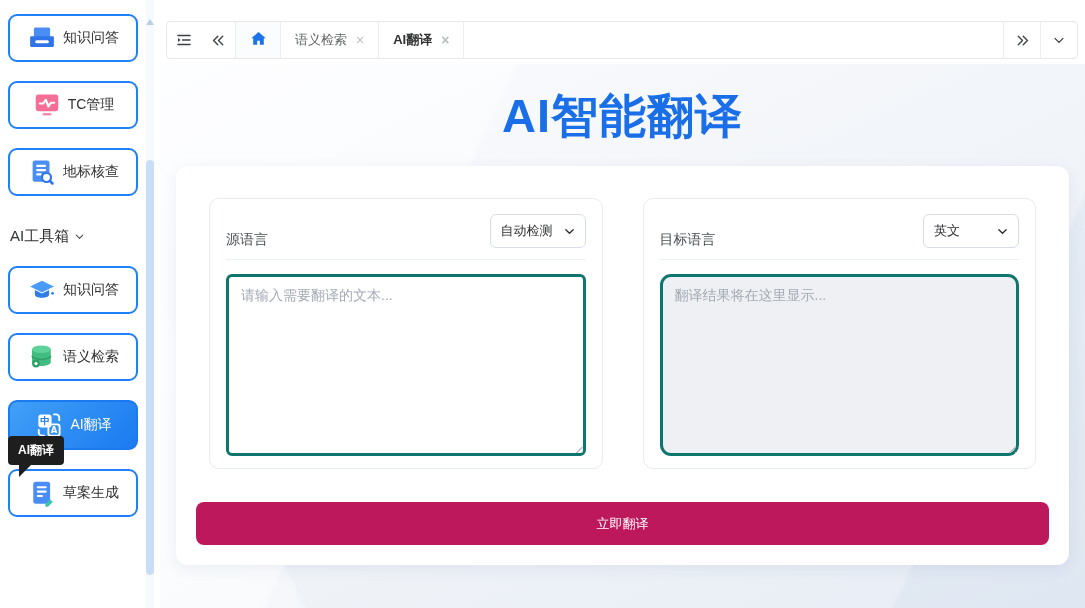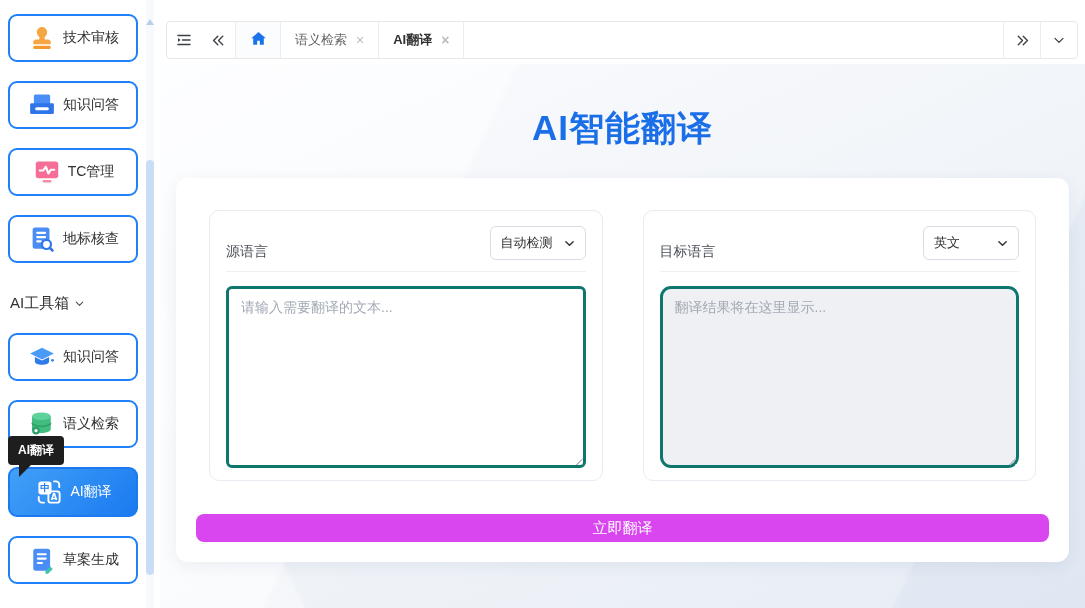--- a/index.html
+++ b/index.html
@@ -45,57 +45,48 @@
   
   .content { flex:1; position:relative; overflow:hidden;
     background:linear-gradient(155deg,#fbfcfe 0%,#f2f5f9 45%,#e7edf5 100%); }
   .content::before { content:""; position:absolute; inset:0; pointer-events:none;
     background:
       linear-gradient(115deg, rgba(255,255,255,.55) 0 30%, rgba(255,255,255,0) 30.6%),
       linear-gradient(295deg, rgba(203,216,234,.28) 0 16%, rgba(203,216,234,0) 16.6%),
       linear-gradient(65deg,  rgba(255,255,255,.35) 0 12%, rgba(255,255,255,0) 12.5%);
   }
   .hero { position:relative; text-align:center; padding-top:30px; }
-  .hero h1 { margin:12px; font-size:35px; line-height:44px; font-weight:800; color:#1a6fe8; letter-spacing:1px; }
+  .hero h1 { margin:0; font-size:47px; line-height:44px; font-weight:800; color:#1a6fe8; letter-spacing:1px; }
   .hero p { margin:16px 0 0; font-size:14px; line-height:20px; color:#303133; }
   .card { position:relative; margin:28px 16px 0; background:#fff; border-radius:12px;
     padding:32px 20px 20px; box-shadow:0 4px 16px rgba(30,60,110,.07); }
   .panels { display:flex; gap:40px; margin:0 13px; }
   .panel { flex:1; position:relative; border:1px solid #e8ebf1; border-radius:10px; padding:14px 16px 12px; background:#fff; }
   .panel-head { display:flex; align-items:center; justify-content:space-between; padding-bottom:10px; border-bottom:1px solid #eef1f4; }
   .plabel { font-size:14px; color:#4a4f57;margin-top:18px; }
   .select { display:flex; align-items:center; justify-content:space-between; width:96px; height:32px;
     border:1px solid #d8dde5; border-radius:6px; padding:16px 10px; font-size:13px; color:#303133; background:#fff; cursor:pointer; }
   .select svg { width:11px; height:11px; flex:none; }
   .panel textarea { display:block; width:100%; height:182px; margin-top:14px; resize:none;
     border:3px solid #0f766e; border-radius:6px; padding:10px 12px; font-size:14px; color:#303133;
     font-family:"Liberation Sans","DejaVu Sans",sans-serif; background:#fff; outline:none; }
   .panel textarea::placeholder { color:#a3aab4; }
   .panel.target textarea { background:#eef0f4;border-radius:11px; }
   .resize-handle { position:absolute; right:19px; bottom:15px; width:9px; height:9px; pointer-events:none;
     background:repeating-linear-gradient(135deg,#b9bec6 0 1.4px,transparent 1.4px 3.8px);
     clip-path:polygon(100% 0,100% 100%,0 100%); }
-  .translate-btn { display:block; width:100%; height:28px; margin-top:33px; border:none; border-radius:8px;
-    background:#d946ef; color:#fff; font-size:15px; cursor:pointer;
+  .translate-btn { display:block; width:100%; height:43px; margin-top:33px; border:none; border-radius:8px;
+    background:#be185d; color:#fff; font-size:13px; cursor:pointer;
     font-family:"Liberation Sans","DejaVu Sans",sans-serif; }
   .ico-stroke { fill:none; stroke:#3b3f45; stroke-width:1.9; stroke-linecap:round; stroke-linejoin:round; }
 </style>
 </head>
 <body>
 
 <aside class="sidebar">
-  <div class="side-item">
-    <span class="icon">
-      <svg viewBox="0 0 24 24">
-          <path fill="#f6a744" d="M12 3.2c-2.3 0-4.1 1.8-4.1 4.1 0 1.6.9 2.8 1.7 3.7.6.7.5 1.7-.3 2.1H7.2c-1.2 0-2.2 1-2.2 2.2v1.6h14v-1.6c0-1.2-1-2.2-2.2-2.2h-2.1c-.8-.4-.9-1.4-.3-2.1.8-.9 1.7-2.1 1.7-3.7 0-2.3-1.8-4.1-4.1-4.1z"></path>
-          <rect x="5" y="18.2" width="14" height="2.6" rx="1.3" fill="#f29a2e"></rect>
-        </svg>
-    </span>
-    <span class="label">技术审核</span>
-  </div>
   <div class="side-item">
     <span class="icon">
       <svg viewBox="0 0 24 24">
           <rect x="5.5" y="3.5" width="13" height="8" rx="1.2" fill="#4a8ef5"></rect>
           <path d="M3.5 10.5h17a1 1 0 0 1 1 1V18a1.2 1.2 0 0 1-1.2 1.2H3.7A1.2 1.2 0 0 1 2.5 18v-6.5a1 1 0 0 1 1-1z" fill="#2f74e8"></path>
           <rect x="6.5" y="13.8" width="11" height="2.4" rx="1.2" fill="#fff"></rect>
         </svg>
     </span>
     <span class="label">知识问答</span>
   </div>

